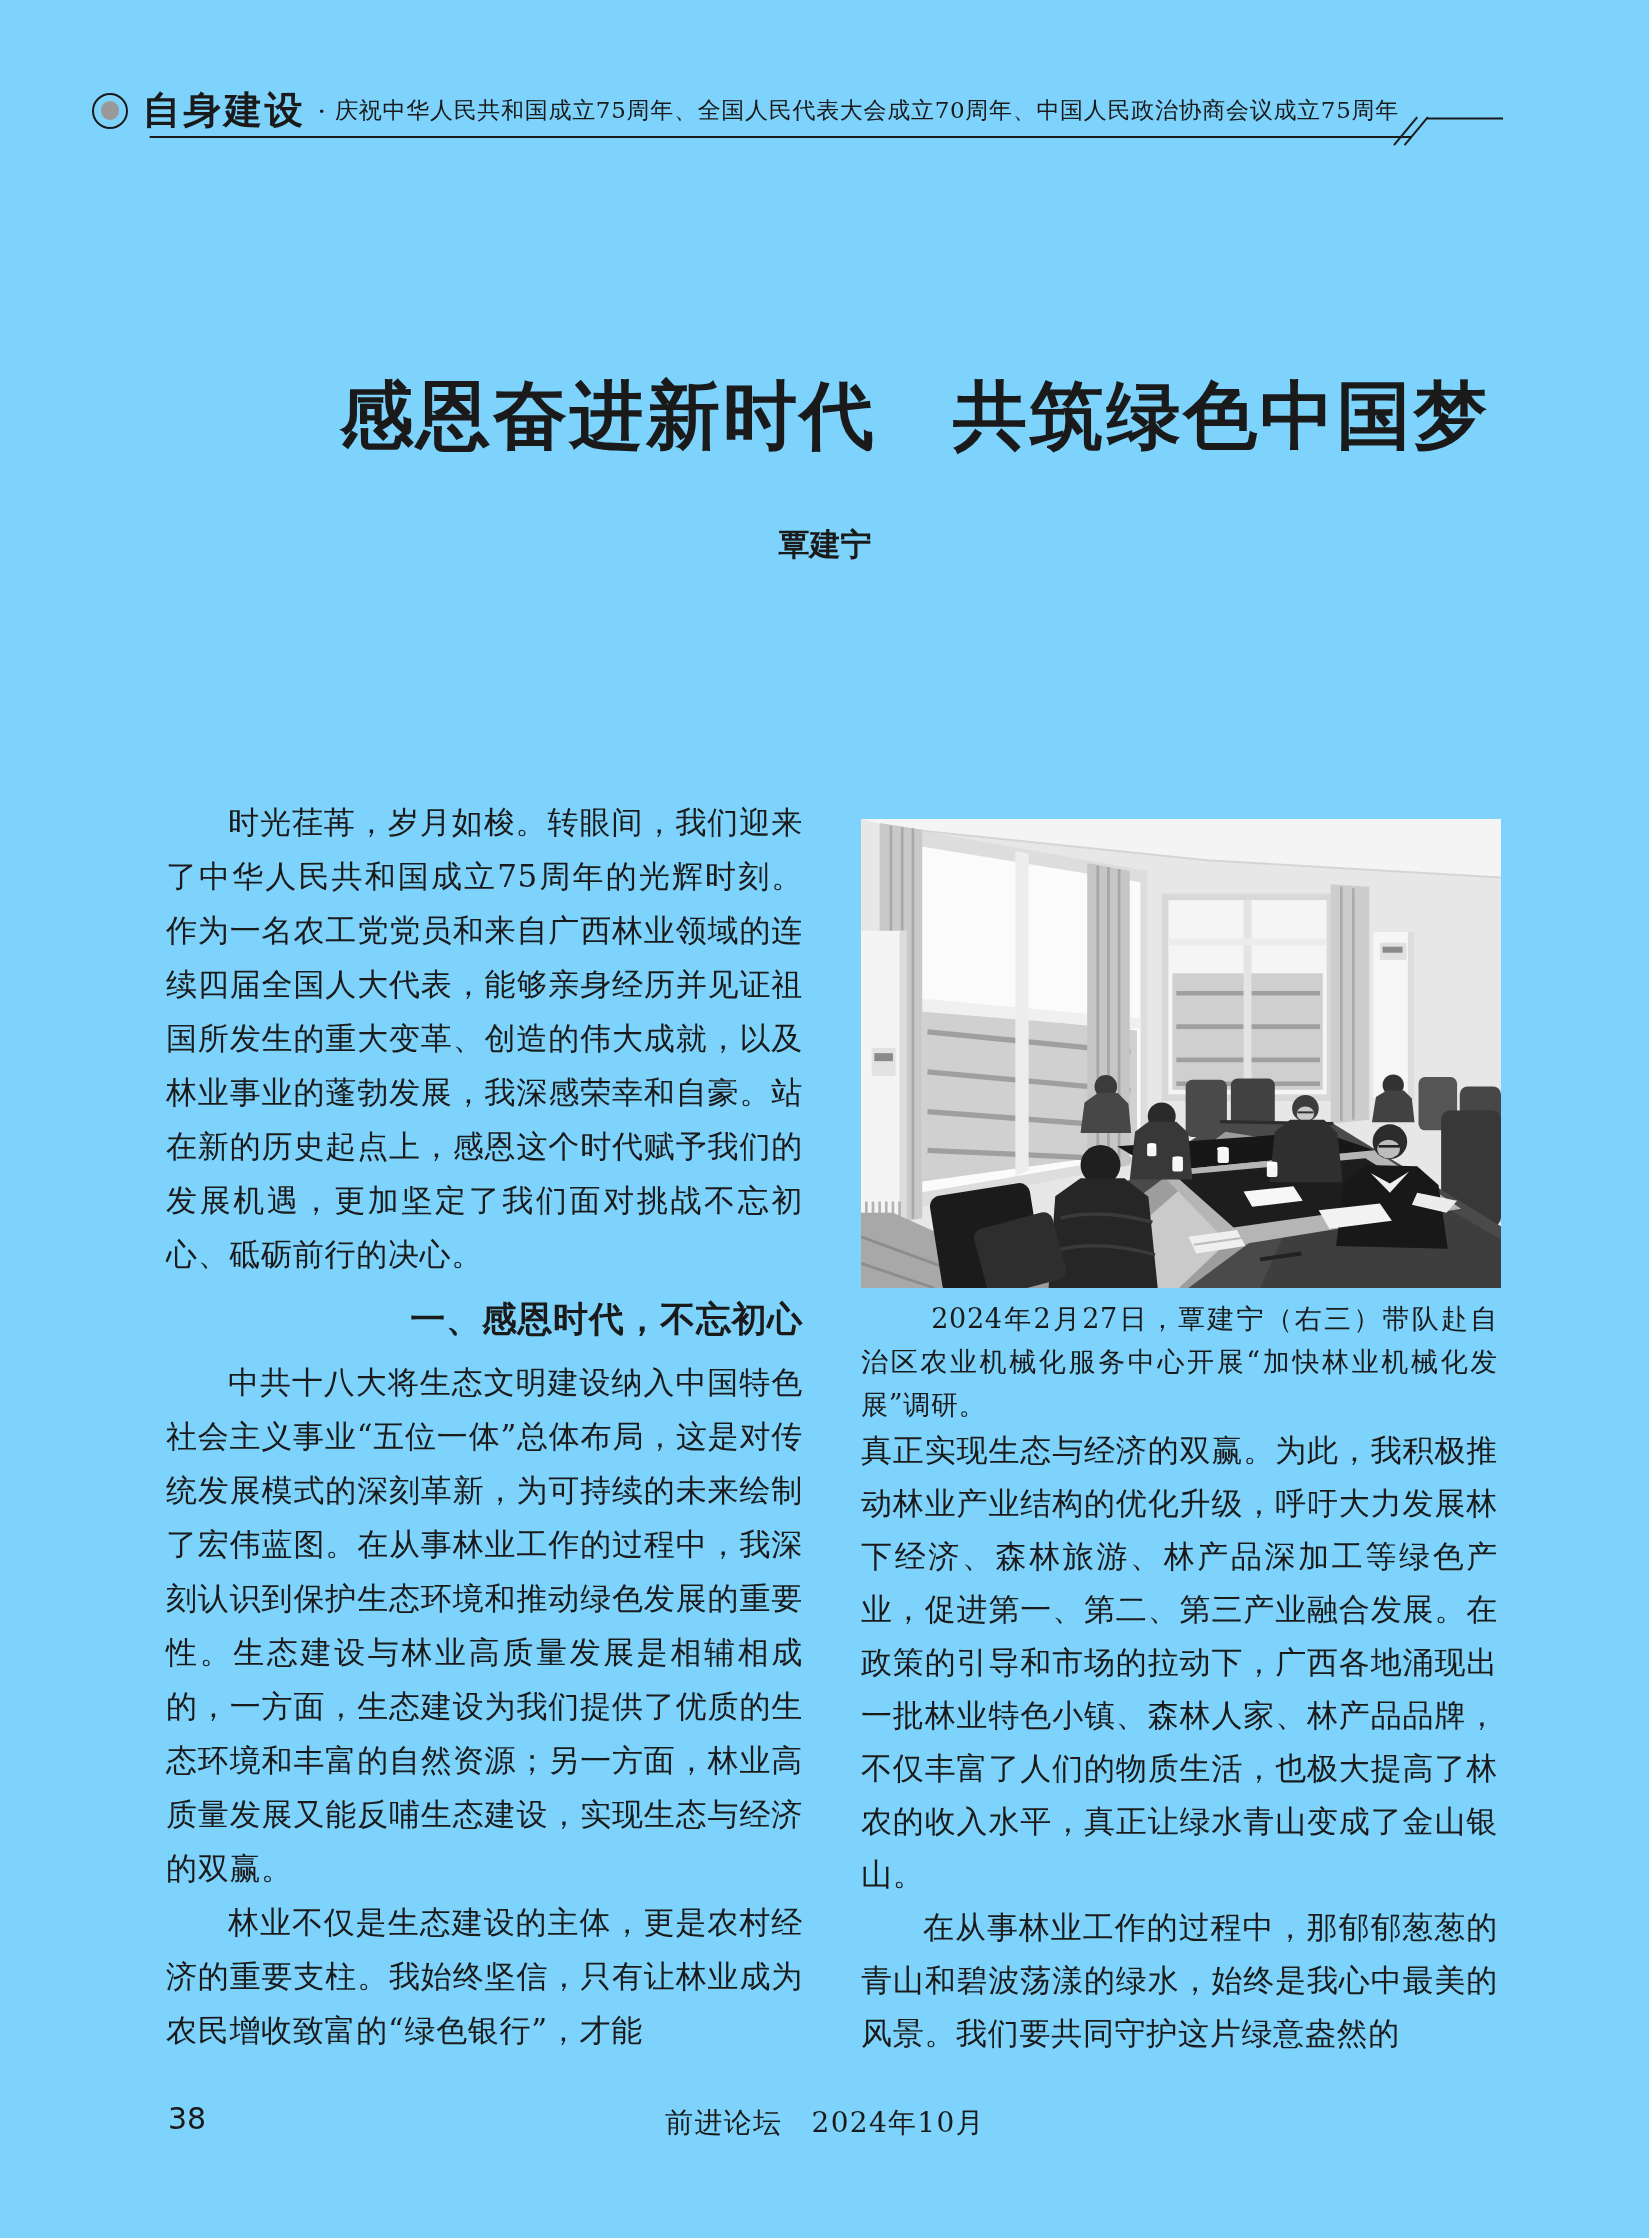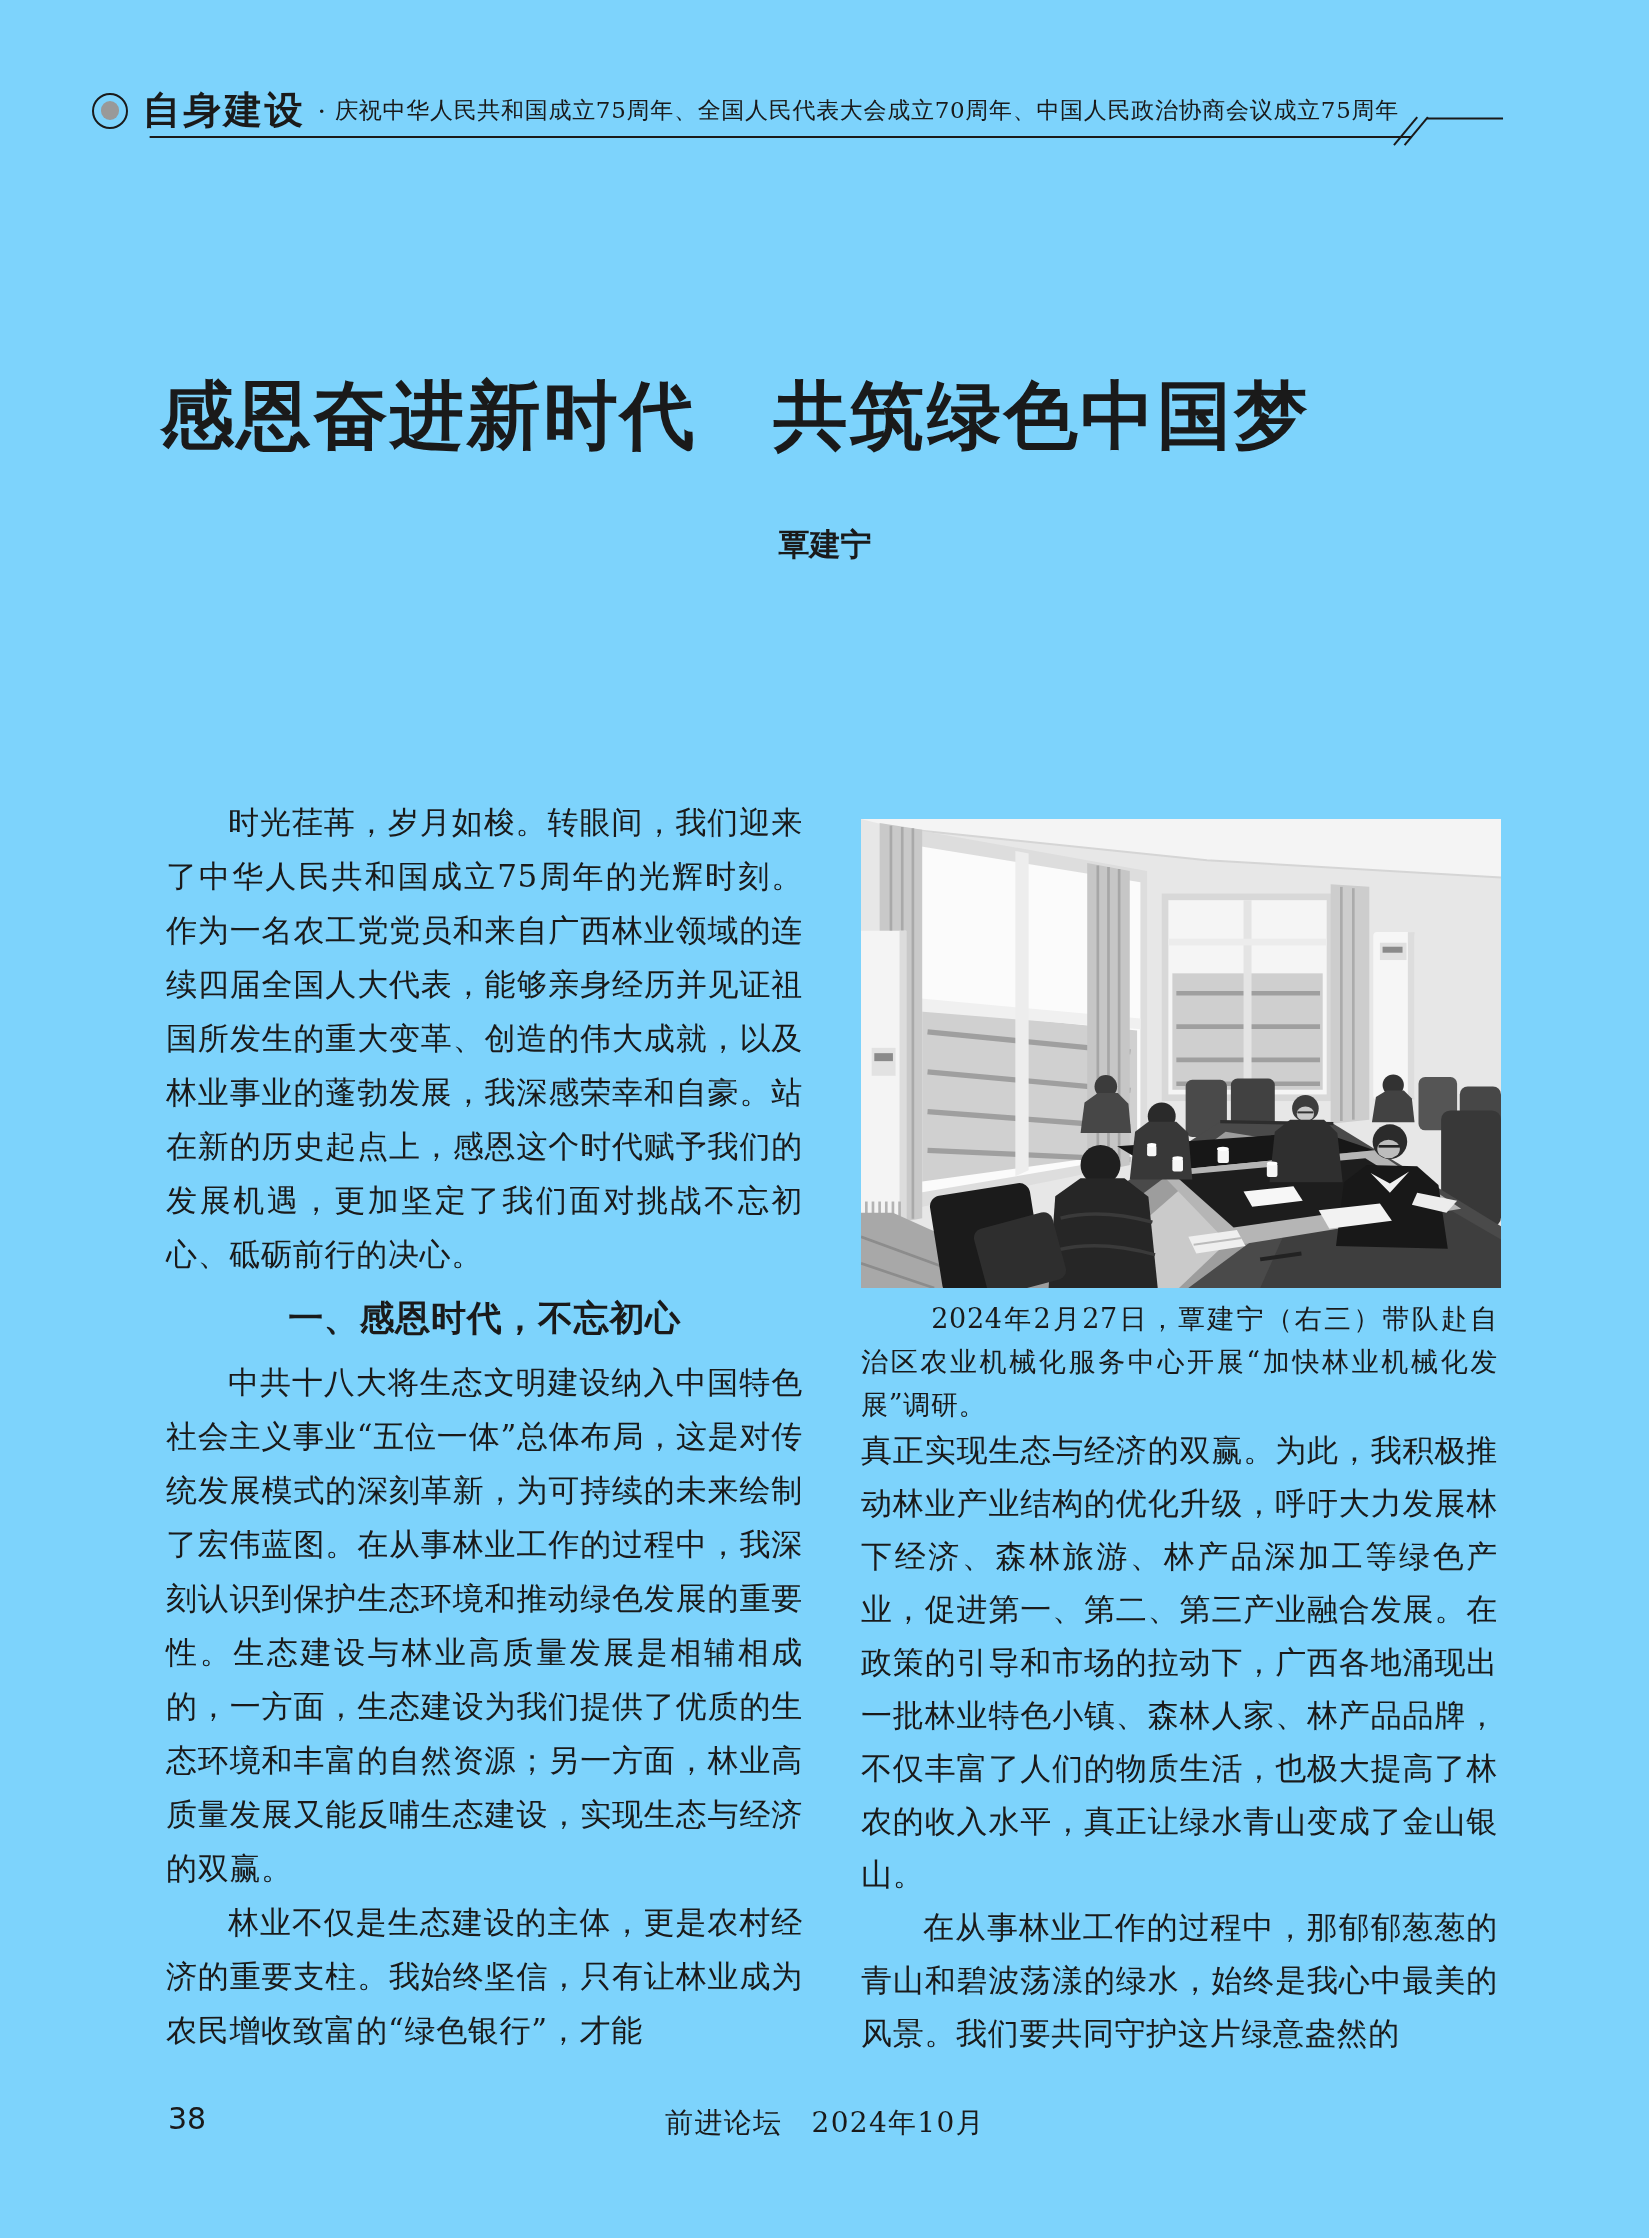--- a/index.html
+++ b/index.html
@@ -10,35 +10,35 @@
   .hdr{position:absolute;left:92px;top:85px;display:flex;align-items:center;}
   .hdr-icon{width:32px;height:32px;border:2px solid #1a1a1a;border-radius:50%;
             display:flex;align-items:center;justify-content:center;flex:0 0 auto;}
   .hdr-dot{width:18.6px;height:18.6px;border-radius:50%;background:#999999;}
   .hdr-label{font-size:38px;font-weight:bold;letter-spacing:2.7px;margin-left:14.6px;white-space:nowrap;}
   .hdr-sep{font-size:26.6px;margin:0 9.3px 0 12px;}
   .hdr-sub{font-size:23px;letter-spacing:0.7px;white-space:nowrap;}
   .hdr-rules{position:absolute;left:0;top:0;width:1650px;height:173px;pointer-events:none;}
 
   
-  .title{position:absolute;left:160px;top:367px;width:1330px;text-align:left;
+  .title{position:absolute;left:160px;top:367px;width:1330px;text-align:right;
          font-family:"DejaVu Sans","Liberation Sans",sans-serif;font-weight:bold;
          font-size:74px;letter-spacing:2.7px;white-space:nowrap;}
   .author{position:absolute;left:160px;top:524px;width:1330px;text-align:center;
           font-family:"DejaVu Sans","Liberation Sans",sans-serif;font-weight:bold;font-size:31px;}
 
   
   .col{position:absolute;width:637px;font-size:31px;line-height:54px;
        text-align:justify;text-justify:inter-ideograph;letter-spacing:0.7px;}
   .col p{margin:0;text-indent:2em;}
   .col p.noindent{text-indent:0;}
   .col-left{left:166px;top:795px;}
   .col-right{left:861px;top:1424px;line-height:53px;}
-  .col h2{margin:17.3px 0 16px;text-indent:0;text-align:center;line-height:41px;
-          font-family:Liberation Serif, serif;font-size:35px;font-weight:bold;}
+  .col h2{margin:17.3px 0 16px;text-indent:0;text-align:right;line-height:41px;
+          font-family:Liberation Sans, sans-serif;font-size:35px;font-weight:bold;}
 
   
   .photo{position:absolute;left:861px;top:819px;width:640px;height:469px;}
   .photo svg{display:block;width:100%;height:100%;}
   .caption{position:absolute;left:861px;top:1297px;width:637px;font-size:27px;line-height:43px;
            text-align:justify;text-indent:2.6em;letter-spacing:0.7px;}
 
   
   .footer-num{position:absolute;left:168px;top:2101px;font-size:30px;
               font-family:"DejaVu Sans","Liberation Sans",sans-serif;}

